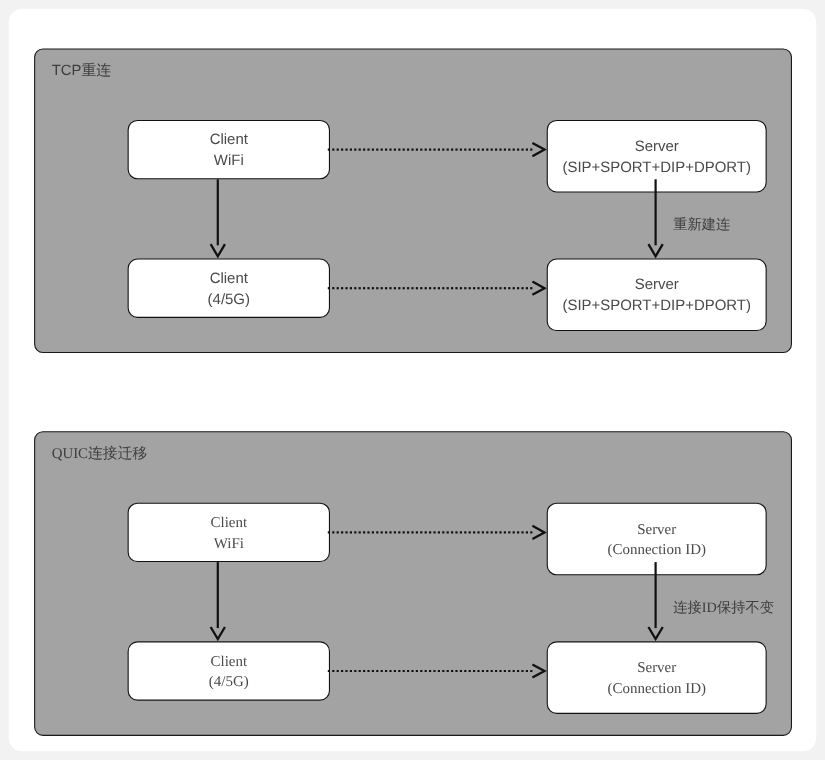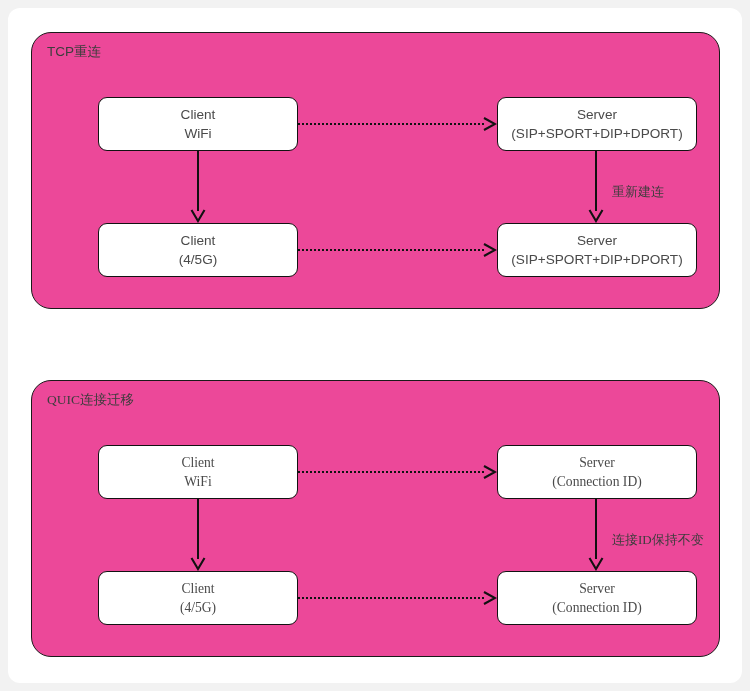--- a/index.html
+++ b/index.html
@@ -18,23 +18,24 @@
     top: 8px;
     width: 734px;
     height: 675px;
     background: #ffffff;
     border-radius: 12px;
     overflow: hidden;
   }
   .panel {
     position: absolute;
     border: 1.6px solid #1a1a1a;
-    border-radius: 20px;
+    border-radius: 8px;
     box-sizing: border-box;
-    background: #ec4899;
+    background: #a3a3a3;
+    margin-top: 12px;
   }
   #panel-tcp  { left: 23px; top: 24px;  width: 689px; height: 277px; }
   #panel-quic { left: 23px; top: 372px; width: 689px; height: 277px; font-family: Liberation Serif, serif; }
 
   .panel-title {
     position: absolute;
     left: 15px;
     top: 12px;
     font-size: 13.5px;
     color: #3d3d3d;
@@ -52,22 +53,22 @@
     flex-direction: column;
     align-items: center;
     justify-content: center;
     color: #4a4a4a;
     font-size: 13.6px;
     line-height: 19px;
   }
   .node .l1, .node .l2 { white-space: nowrap; }
 
   
-  .node.client { left: 66px; width: 200px; height: 54px; }
-  .node.server { left: 465px; width: 200px; height: 54px; }
+  .node.client { left: 84px; width: 184px; height: 54px; }
+  .node.server { left: 465px; width: 200px; height: 66px; }
   .node.row-top { top: 64px; }
   .node.row-bot { top: 190px; }
 
   
   .h-arrow {
     position: absolute;
     height: 14px;
     left: 266px;
     width: 199px;
   }

